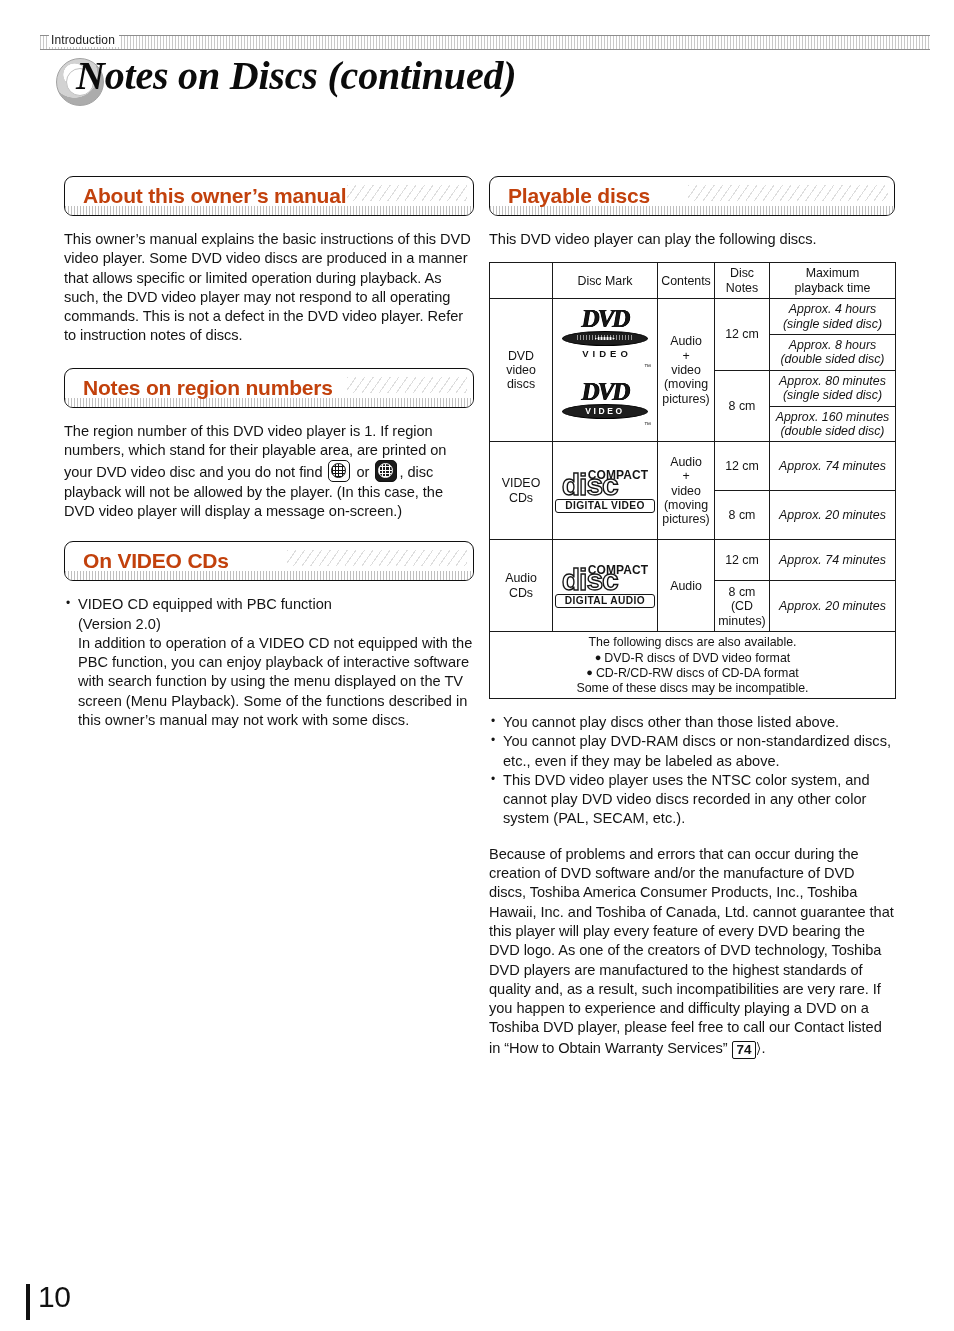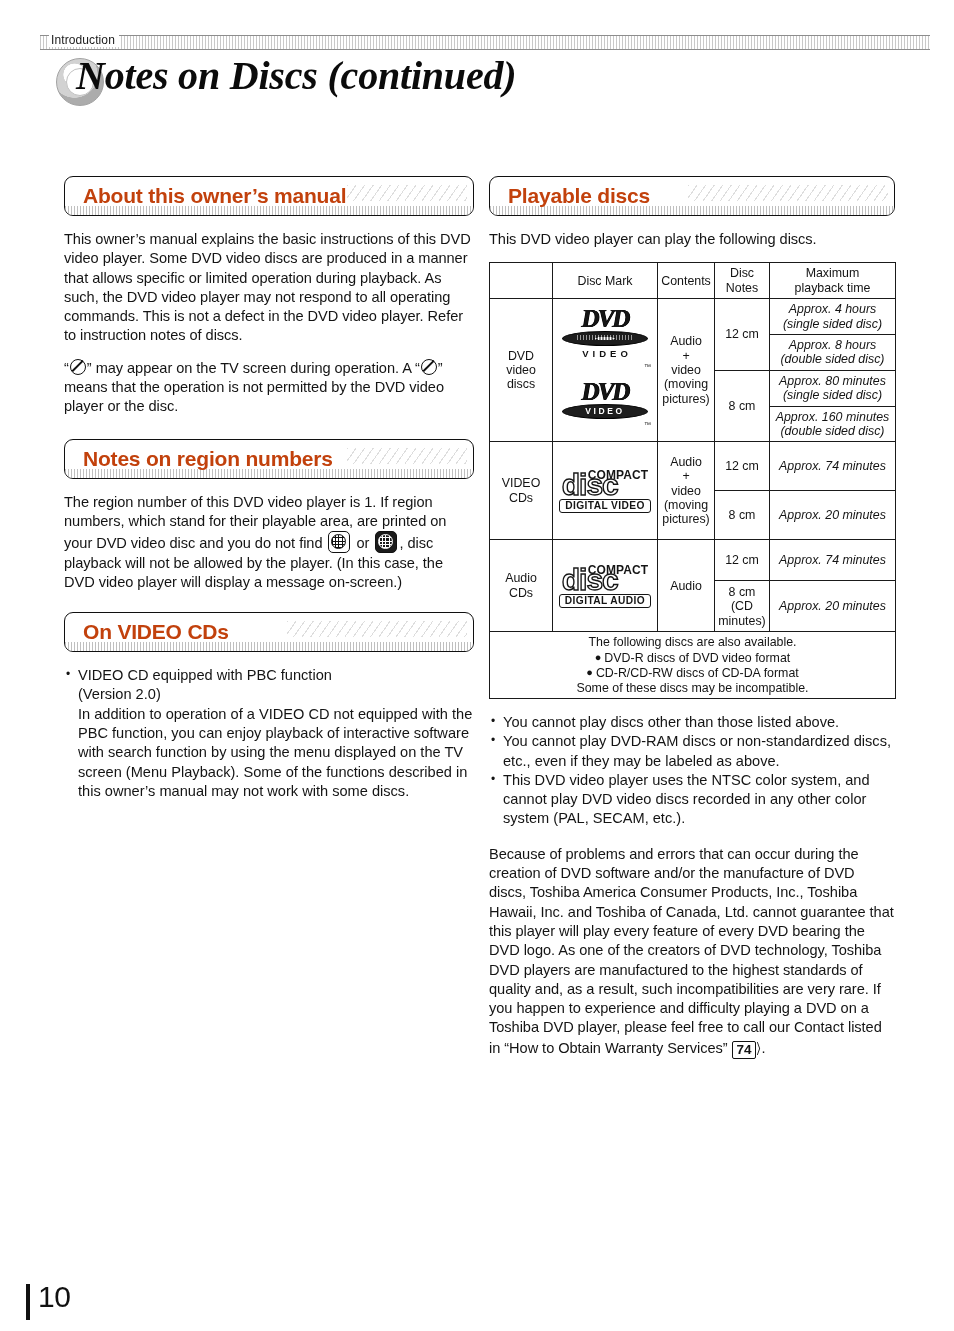--- a/index.html
+++ b/index.html
@@ -186,21 +186,21 @@
     font-weight:bold;font-size:30px;line-height:26px;letter-spacing:-1px;
     color:#fff;
     -webkit-text-stroke:1.4px #151515;
     text-shadow:none;
   }
   .cdlogo .compact{
     font-size:12px;font-weight:bold;letter-spacing:.1px;color:#151515;
     margin-left:-30px;margin-bottom:15px;
   }
   .cdlogo .band{
-    margin:1px auto 0;width:92px;box-sizing:border-box;
+    margin:1px auto 0;width:100px;box-sizing:border-box;
     border:1.4px solid #151515;border-radius:3px;
     font-size:10.2px;font-weight:bold;letter-spacing:.4px;text-align:center;
     color:#151515;line-height:12.6px;
   }
 
   
   .right-notes{margin-top:14px;}
   .right-notes li{margin-bottom:0;}
 
   
@@ -238,21 +238,20 @@
   <div class="col-left">
 
     <div class="sec-box">
       <div class="speckle"></div>
       <div class="speckle2"></div>
       <div class="sec-title">About this owner’s manual</div>
     </div>
 
     <p class="body">This owner’s manual explains the basic instructions of this DVD video player. Some DVD video discs are produced in a manner that allows specific or limited operation during playback. As such, the DVD video player may not respond to all operating commands. This is not a defect in the DVD video player. Refer to instruction notes of discs.</p>
 
-    <p class="body"><span>“</span><span class="noentry"></span><span>” may appear on the TV screen during operation. A “</span><span class="noentry"></span><span>” means that the operation is not permitted by the DVD video player or the disc.</span></p>
 
     <div class="sec-box" style="margin-top:22px;">
       <div class="speckle"></div>
       <div class="speckle2"></div>
       <div class="sec-title">Notes on region numbers</div>
     </div>
 
     <p class="body"><span>The region number of this DVD video player is 1. If region numbers, which stand for their playable area, are printed on your DVD video disc and you do not find</span> <span class="globe"><span class="g"></span></span> <span>or</span> <span class="globe dark"><span class="g"></span></span><span>, disc playback will not be allowed by the player. (In this case, the DVD video player will display a message on-screen.)</span></p>
 
     <div class="sec-box" style="margin-top:20px;">

